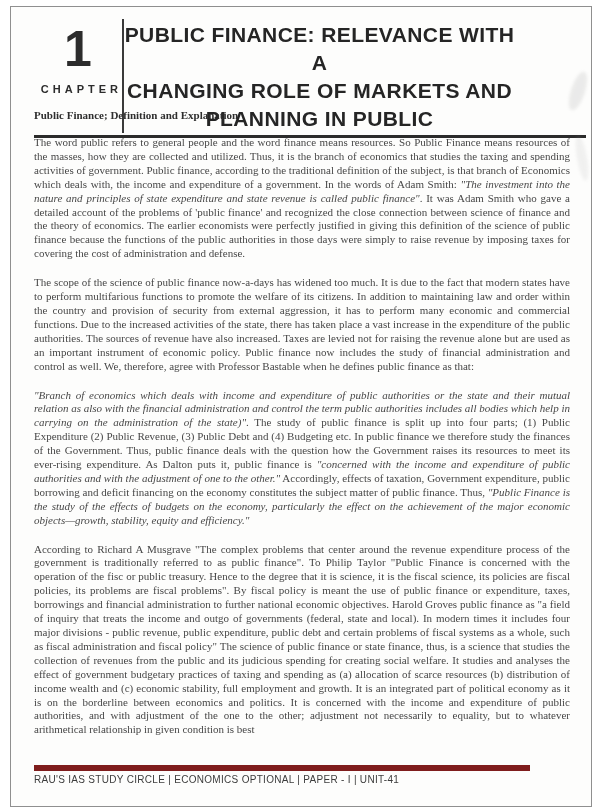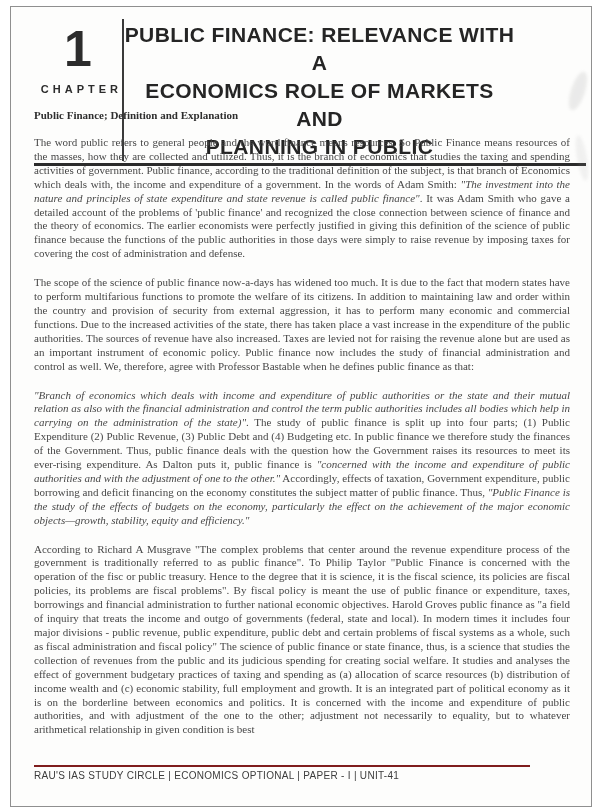--- a/index.html
+++ b/index.html
@@ -64,21 +64,21 @@
   .body-para{
     font-size:11px;line-height:13.9px;
     text-align:justify;
     color:#474747;
     margin:15px 0 9px 0;
   }
   .body-para em{font-style:italic;}
   
   .footer{
     position:absolute;left:23px;right:61px;top:758px;
-    border-top:2px solid #7f1d1d;
+    border-top:6px solid #7f1d1d;
     padding-top:3px;
     display:flex;justify-content:flex-start;align-items:baseline;
     font-family:"Liberation Sans", sans-serif;
     font-size:10px;letter-spacing:0.3px;
     color:#3c3c3c;
   }
   .footer .page-number{
     padding-right:2px;
     color:#3c3c3c;
   }
@@ -99,21 +99,21 @@
 <div class="page">
 
   <div class="header">
     <div class="chapter-block">
       <div class="chapter-number">1</div>
       <div class="chapter-label">CHAPTER</div>
     </div>
     <div class="header-divider"></div>
     <div class="chapter-title">
       <div>PUBLIC FINANCE: RELEVANCE WITH A</div>
-      <div>ECONOMICS ROLE OF MARKETS AND</div>
+      <div>CHANGING ROLE OF MARKETS AND</div>
       <div>PLANNING IN PUBLIC</div>
     </div>
   </div>
   <div class="header-rule"></div>
 
   <div class="main">
     <h2 class="section-heading">Public Finance; Definition and Explanation</h2>
     <div id="paragraphs">
         <p class="body-para"><span>The word public refers to general people and the word finance means resources. So Public Finance means resources of the masses, how they are collected and utilized. Thus, it is the branch of economics that studies the taxing and spending activities of government. Public finance, according to the traditional definition of the subject, is that branch of Economics which deals with, the income and expenditure of a government. In the words of Adam Smith: </span><em>"The investment into the nature and principles of state expenditure and state revenue is called public finance"</em><span>. It was Adam Smith who gave a detailed account of the problems of 'public finance' and recognized the close connection between science of finance and the theory of economics. The earlier economists were perfectly justified in giving this definition of the science of public finance because the functions of the public authorities in those days were simply to raise revenue by imposing taxes for covering the cost of administration and defense.</span></p>
         <p class="body-para"><span>The scope of the science of public finance now-a-days has widened too much. It is due to the fact that modern states have to perform multifarious functions to promote the welfare of its citizens. In addition to maintaining law and order within the country and provision of security from external aggression, it has to perform many economic and commercial functions. Due to the increased activities of the state, there has taken place a vast increase in the expenditure of the public authorities. The sources of revenue have also increased. Taxes are levied not for raising the revenue alone but are used as an important instrument of economic policy. Public finance now includes the study of financial administration and control as well. We, therefore, agree with Professor Bastable when he defines public finance as that:</span></p>

